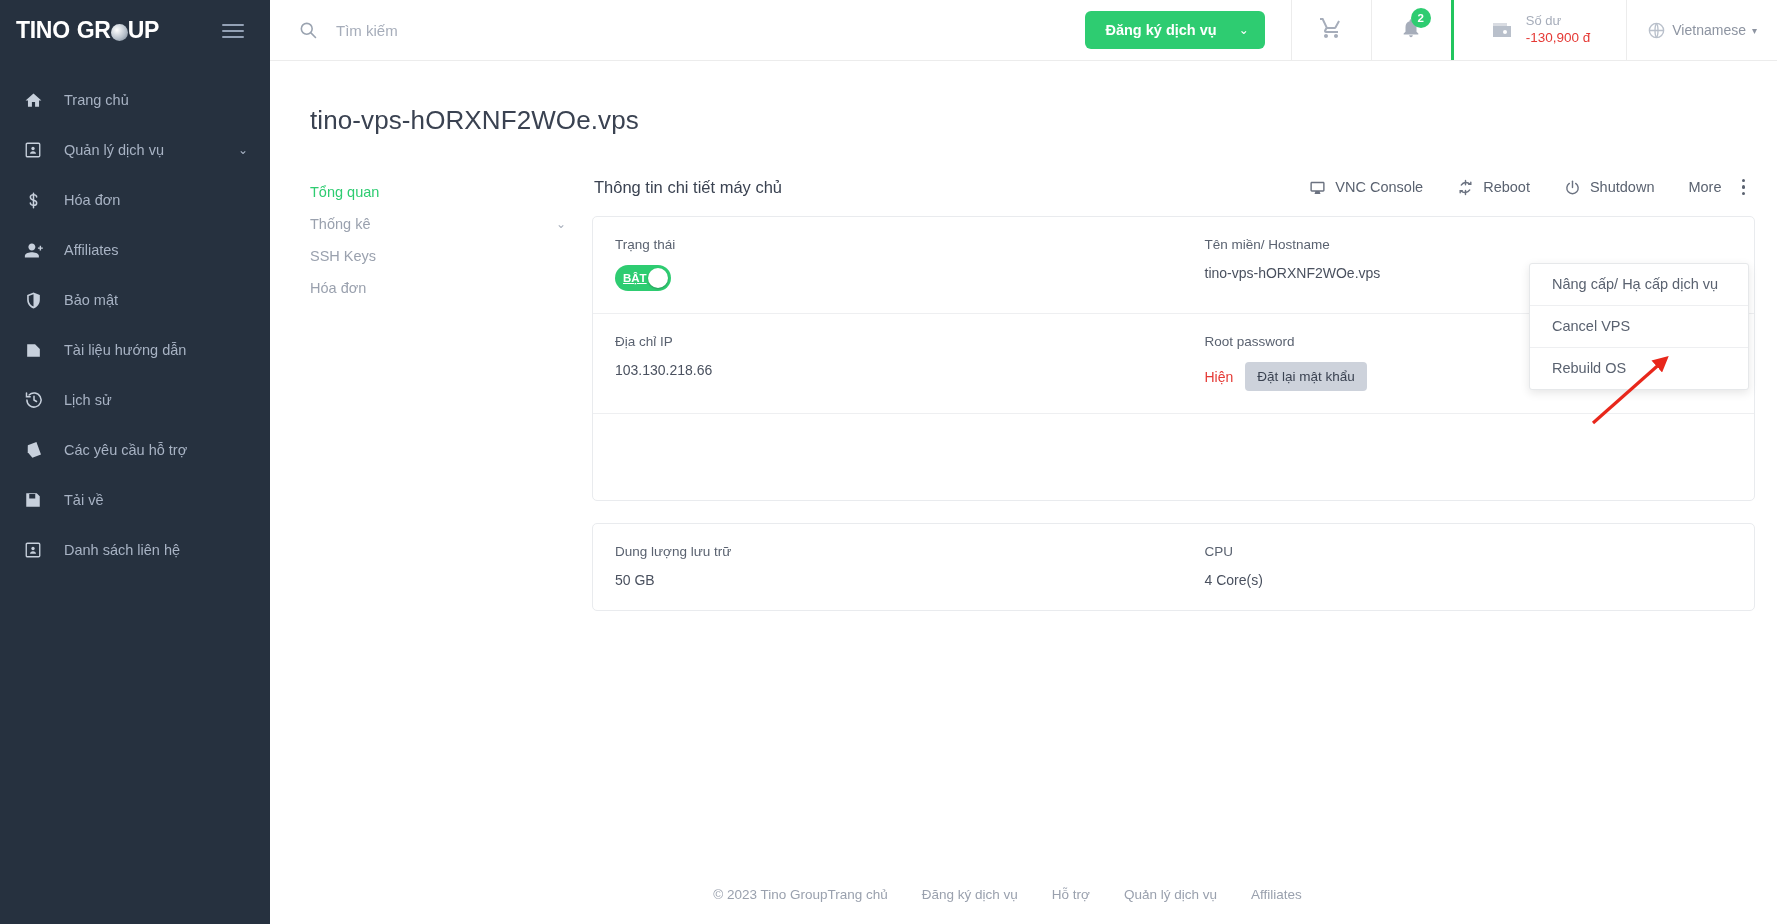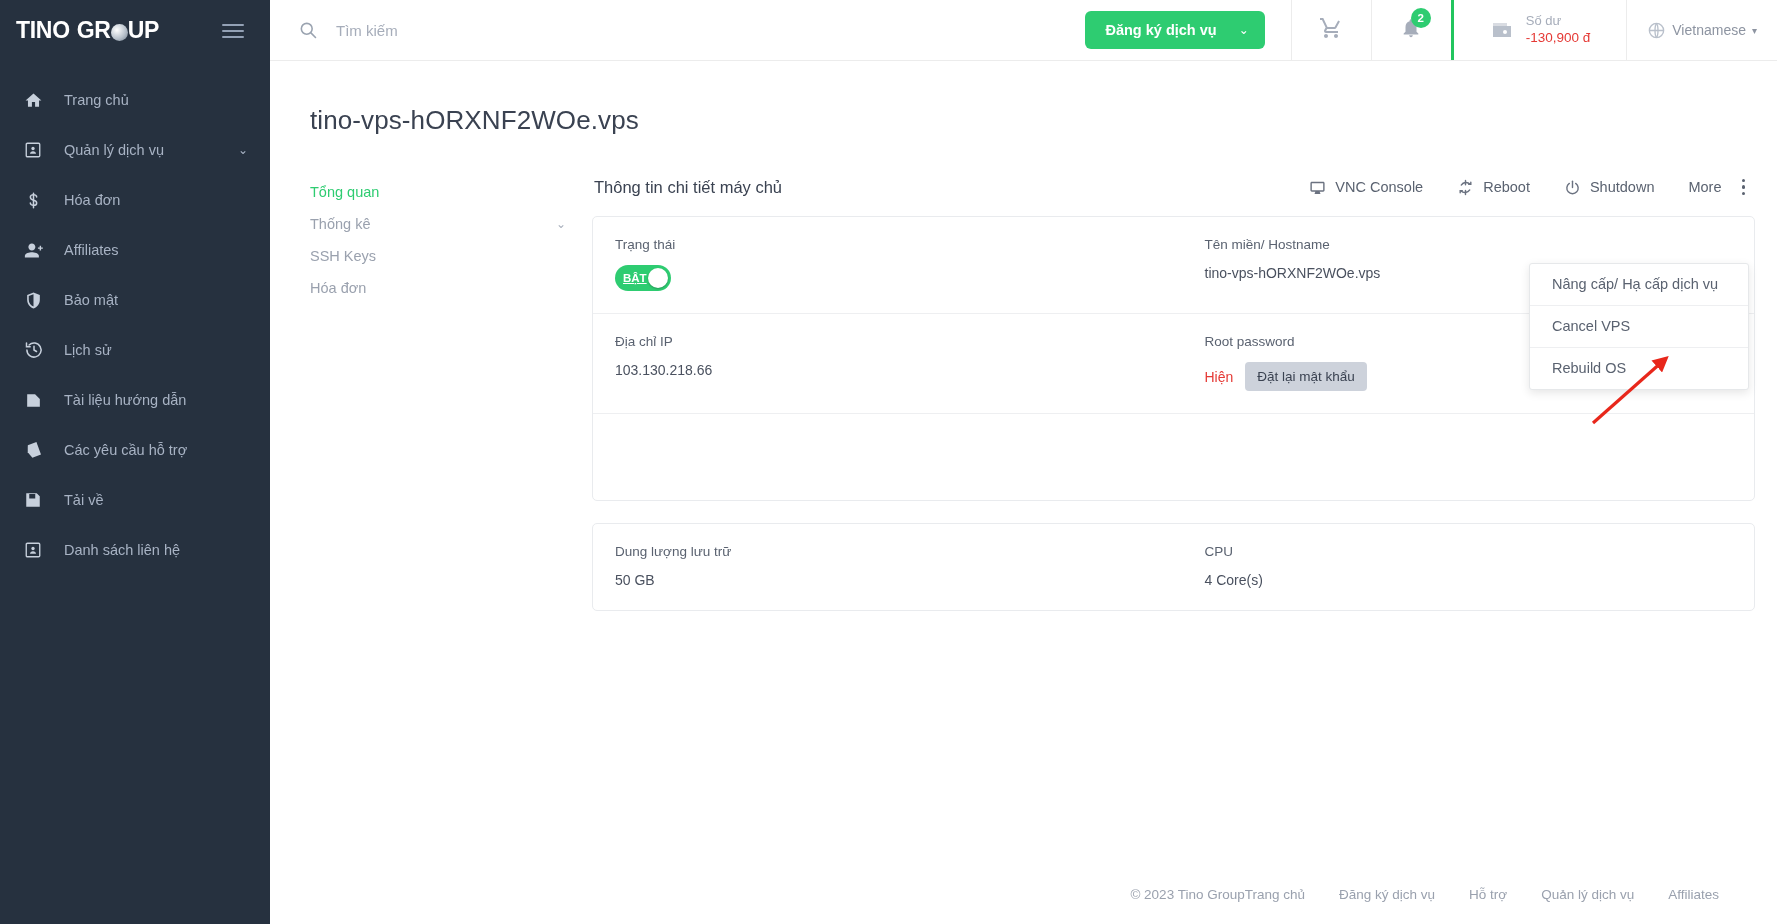--- a/index.html
+++ b/index.html
@@ -172,21 +172,21 @@
     border-bottom: 1px solid #eeeff1; cursor: pointer; white-space: nowrap;
   }
   .dd-item:last-child { border-bottom: none; }
 
   
   .arrow-anno { position: absolute; left: 1310px; top: 290px; z-index: 50; pointer-events: none; }
 
   
   .footer {
     height: 60px; min-height: 60px; display: flex; align-items: center;
-    justify-content: flex-end; padding: 0 58px 0 26px;
+    justify-content: center; padding: 0 58px 0 26px;
     font-size: 13.5px; color: #9aa1ae; background: #ffffff;
   }
   .footer-links { display: flex; gap: 34px; }
   .footer-links span { cursor: pointer; }
 </style>
 </head>
 <body>
 
 <div class="app">
 
@@ -252,36 +252,36 @@
         <span class="nav-icon">
           <svg width="19" height="19" viewBox="0 0 24 24" fill="currentColor">
               <path d="M12 2L4 5v6c0 5 3.4 9.7 8 11 4.6-1.3 8-6 8-11V5l-8-3zm0 2.2V19.7C8.6 18.4 6 14.6 6 11V6.4l6-2.2z"></path>
             </svg>
         </span>
         <span class="nav-label">Bảo mật</span>
       </div>
 
       <div class="nav-item">
         <span class="nav-icon">
+          <svg width="19" height="19" viewBox="0 0 24 24" fill="currentColor">
+              <path d="M4 4h10l6 6v10H4z"></path>
+            </svg>
+        </span>
+        <span class="nav-label">Tài liệu hướng dẫn</span>
+      </div>
+
+      <div class="nav-item">
+        <span class="nav-icon">
           <svg width="20" height="20" viewBox="0 0 24 24" fill="none" stroke="currentColor" stroke-width="1.8" stroke-linecap="round">
               <path d="M3.5 12a8.5 8.5 0 1 0 2.6-6.1"></path>
               <path d="M3 3.6V8h4.4"></path>
               <path d="M12 7.5V12l3 1.8"></path>
             </svg>
         </span>
         <span class="nav-label">Lịch sử</span>
-      </div>
-
-      <div class="nav-item">
-        <span class="nav-icon">
-          <svg width="19" height="19" viewBox="0 0 24 24" fill="currentColor">
-              <path d="M4 4h10l6 6v10H4z"></path>
-            </svg>
-        </span>
-        <span class="nav-label">Tài liệu hướng dẫn</span>
       </div>
 
       <div class="nav-item">
         <span class="nav-icon">
           <svg width="20" height="20" viewBox="0 0 24 24" fill="currentColor" transform="rotate(-20)">
               <path d="M7 4h11v16H7l-3-8z"></path>
             </svg>
         </span>
         <span class="nav-label">Các yêu cầu hỗ trợ</span>
       </div>

